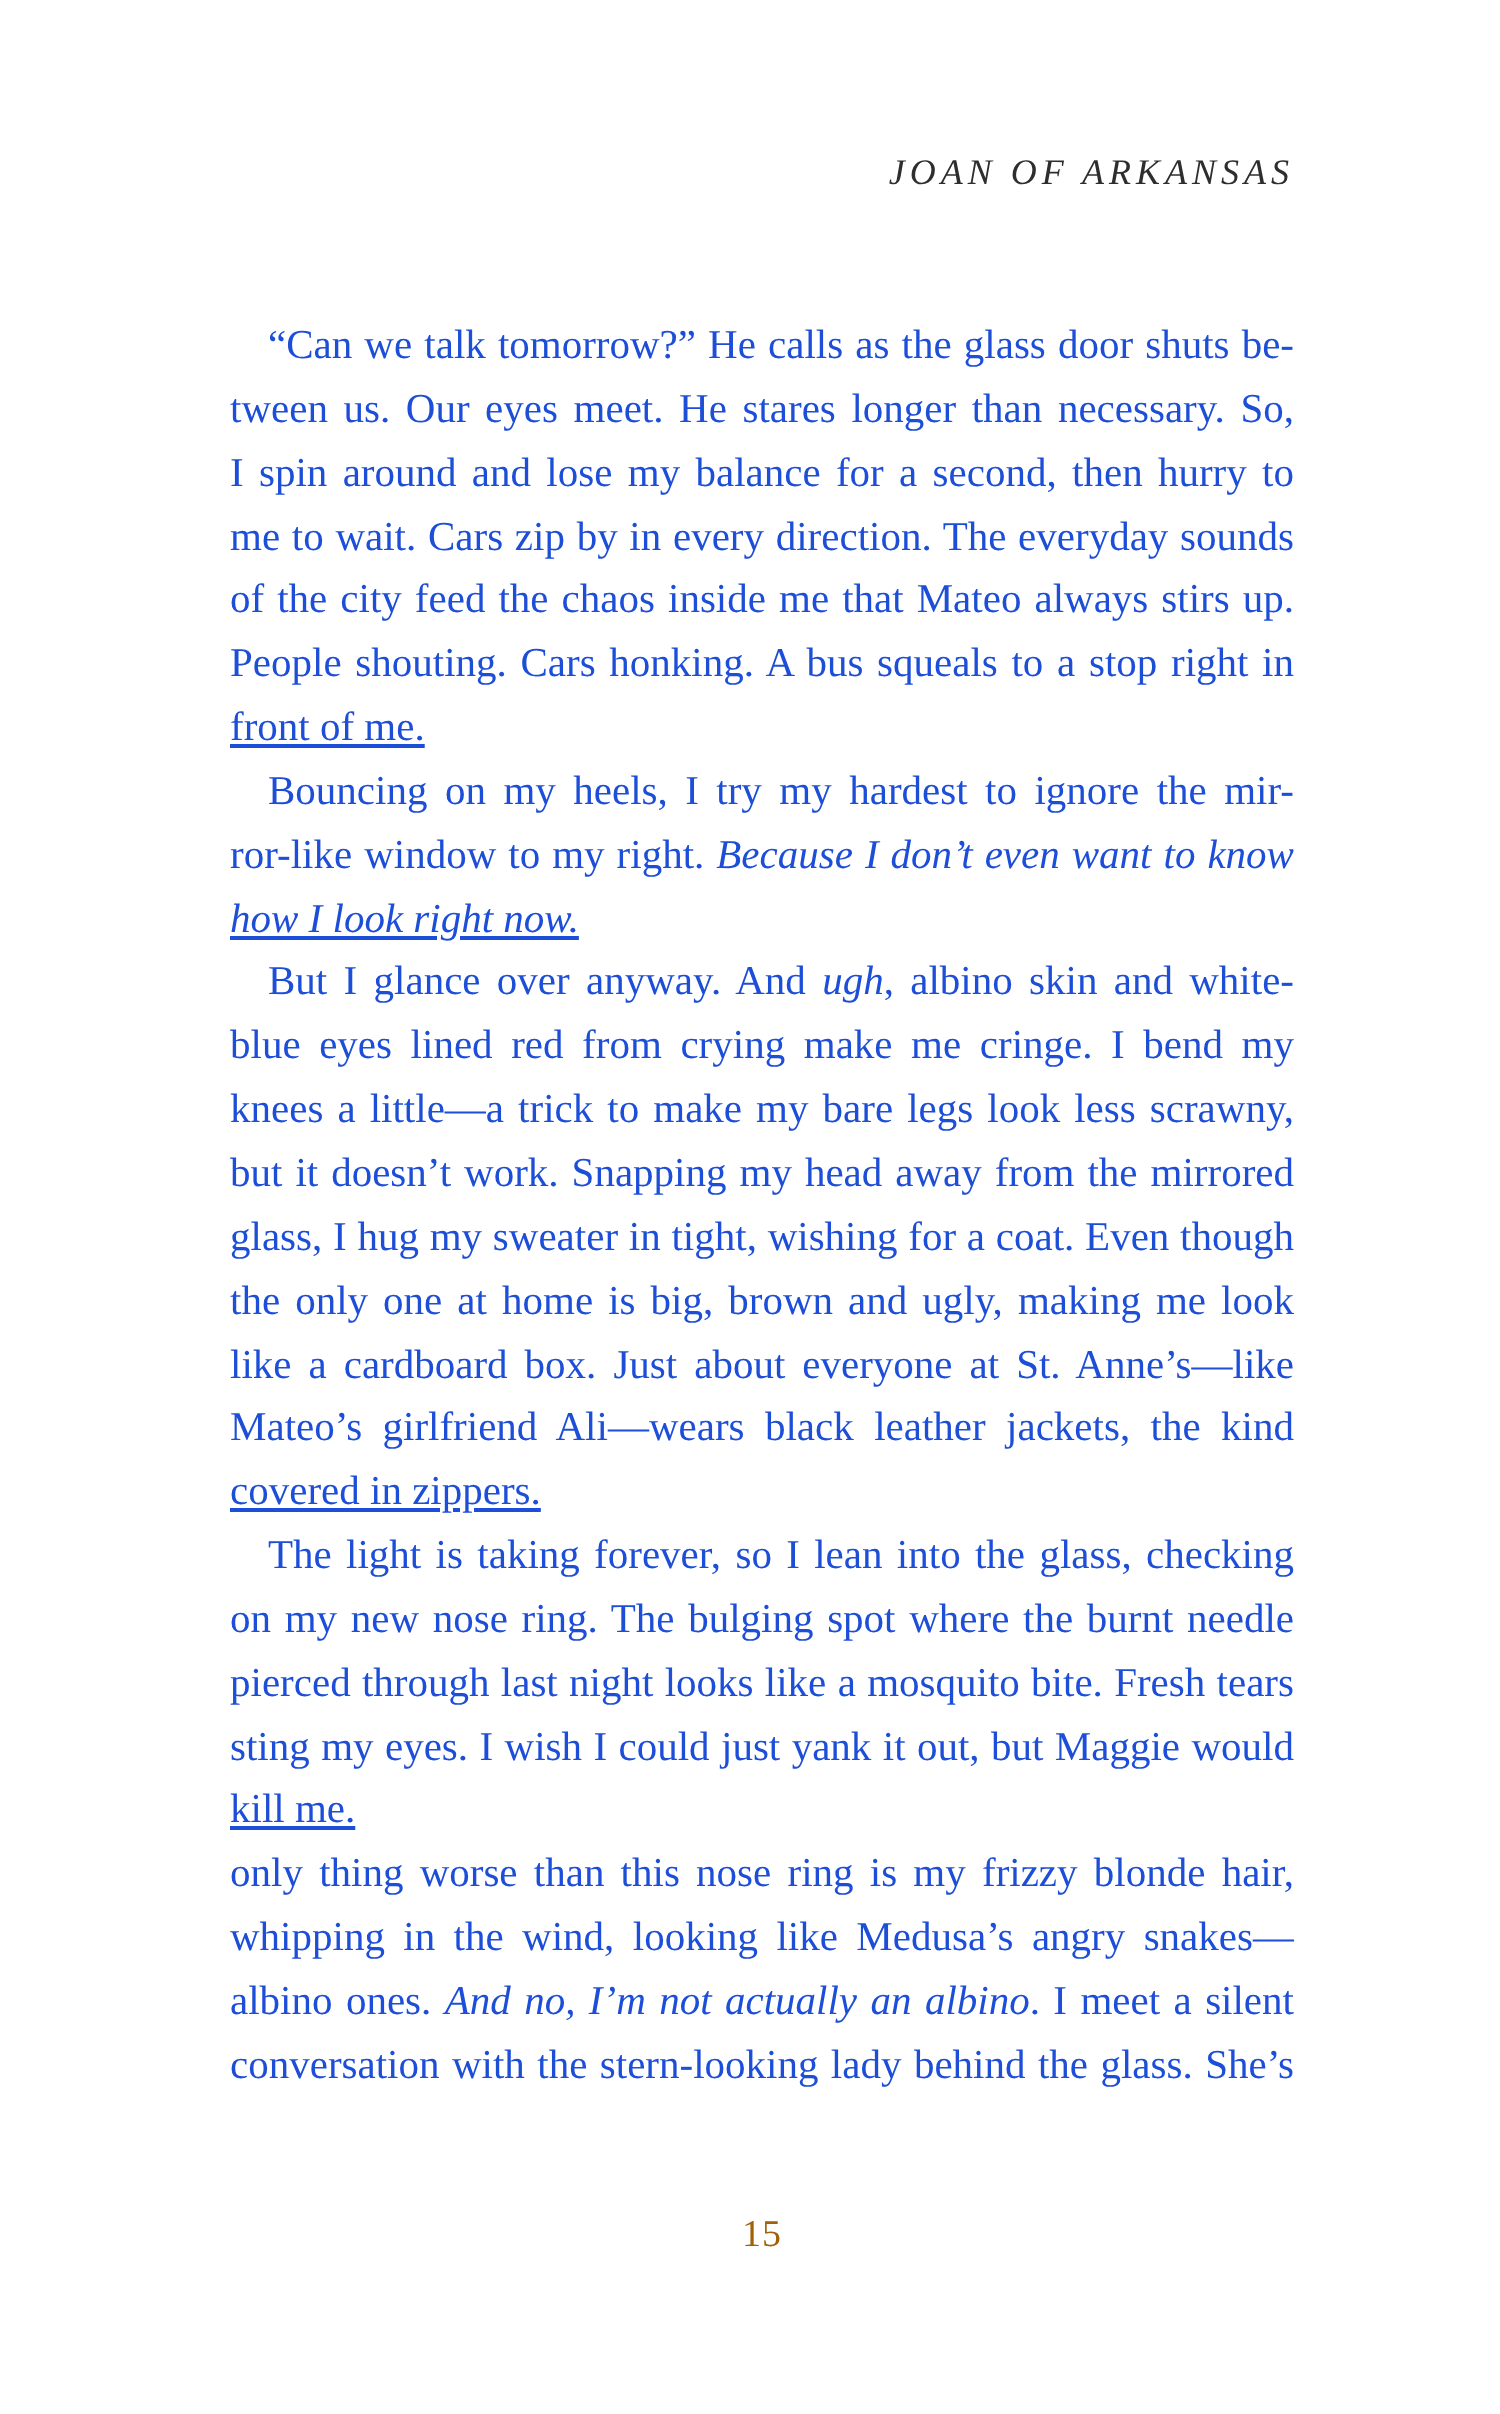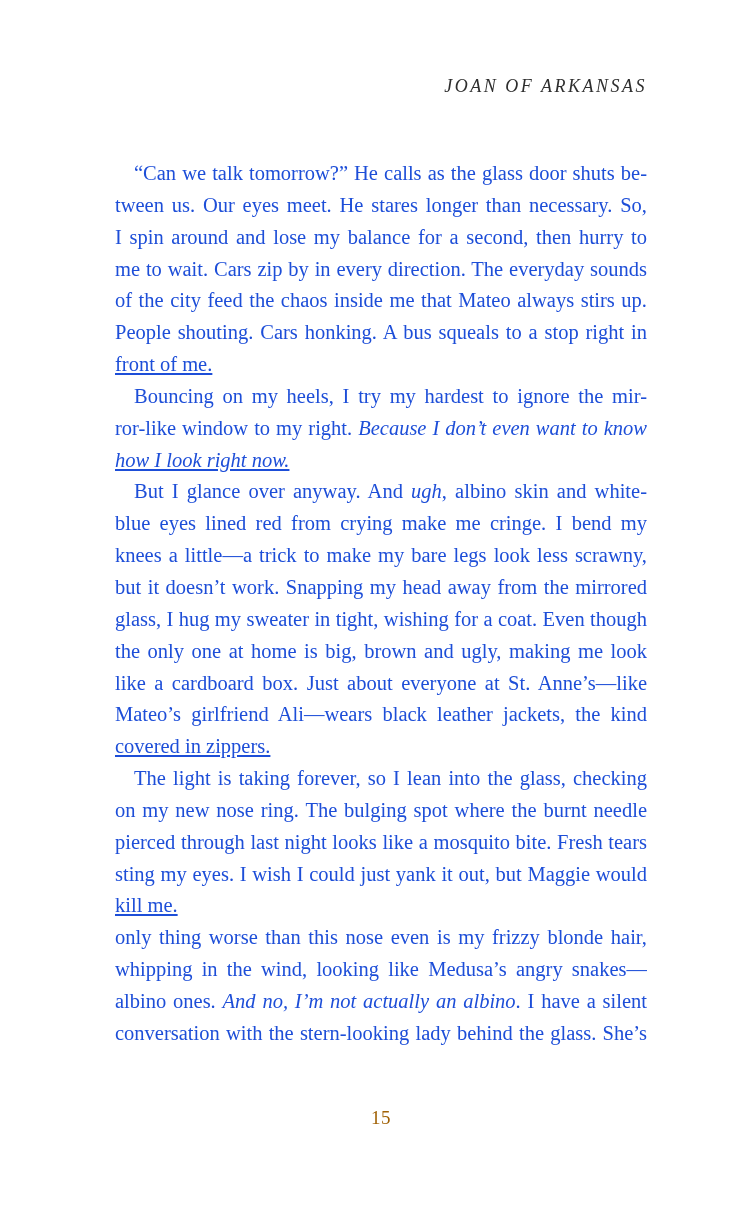--- a/index.html
+++ b/index.html
@@ -106,21 +106,21 @@
         <div class="line last"><span>covered in zippers.</span></div>
       </div>
       <div class="para">
         <div class="line first"><span>The light is taking forever, so I lean into the glass, checking</span></div>
         <div class="line"><span>on my new nose ring. The bulging spot where the burnt needle</span></div>
         <div class="line"><span>pierced through last night looks like a mosquito bite. Fresh tears</span></div>
         <div class="line"><span>sting my eyes. I wish I could just yank it out, but Maggie would</span></div>
         <div class="line last"><span>kill me.</span></div>
       </div>
       <div class="para">
-        <div class="line"><span>only thing worse than this nose even is my frizzy blonde hair,</span></div>
+        <div class="line"><span>only thing worse than this nose ring is my frizzy blonde hair,</span></div>
         <div class="line"><span>whipping in the wind, looking like Medusa’s angry snakes—</span></div>
-        <div class="line"><span>albino ones. </span><i>And no, I’m not actually an albino</i><span>. I have a silent</span></div>
+        <div class="line"><span>albino ones. </span><i>And no, I’m not actually an albino</i><span>. I meet a silent</span></div>
         <div class="line"><span>conversation with the stern-looking lady behind the glass. She’s</span></div>
       </div>
     </div>
 
   <div class="page-number">15</div>
 </div>
 
 </body></html>

